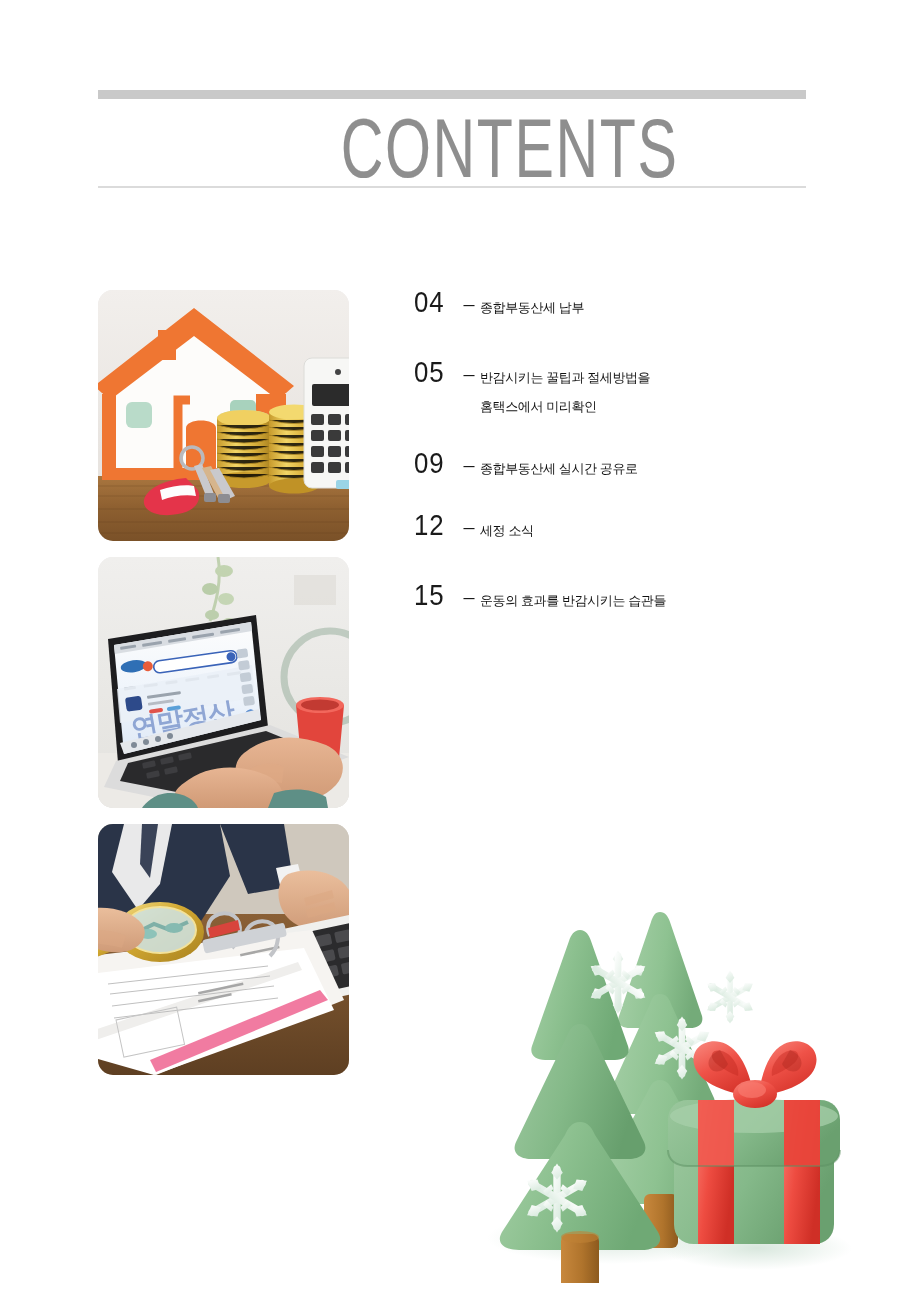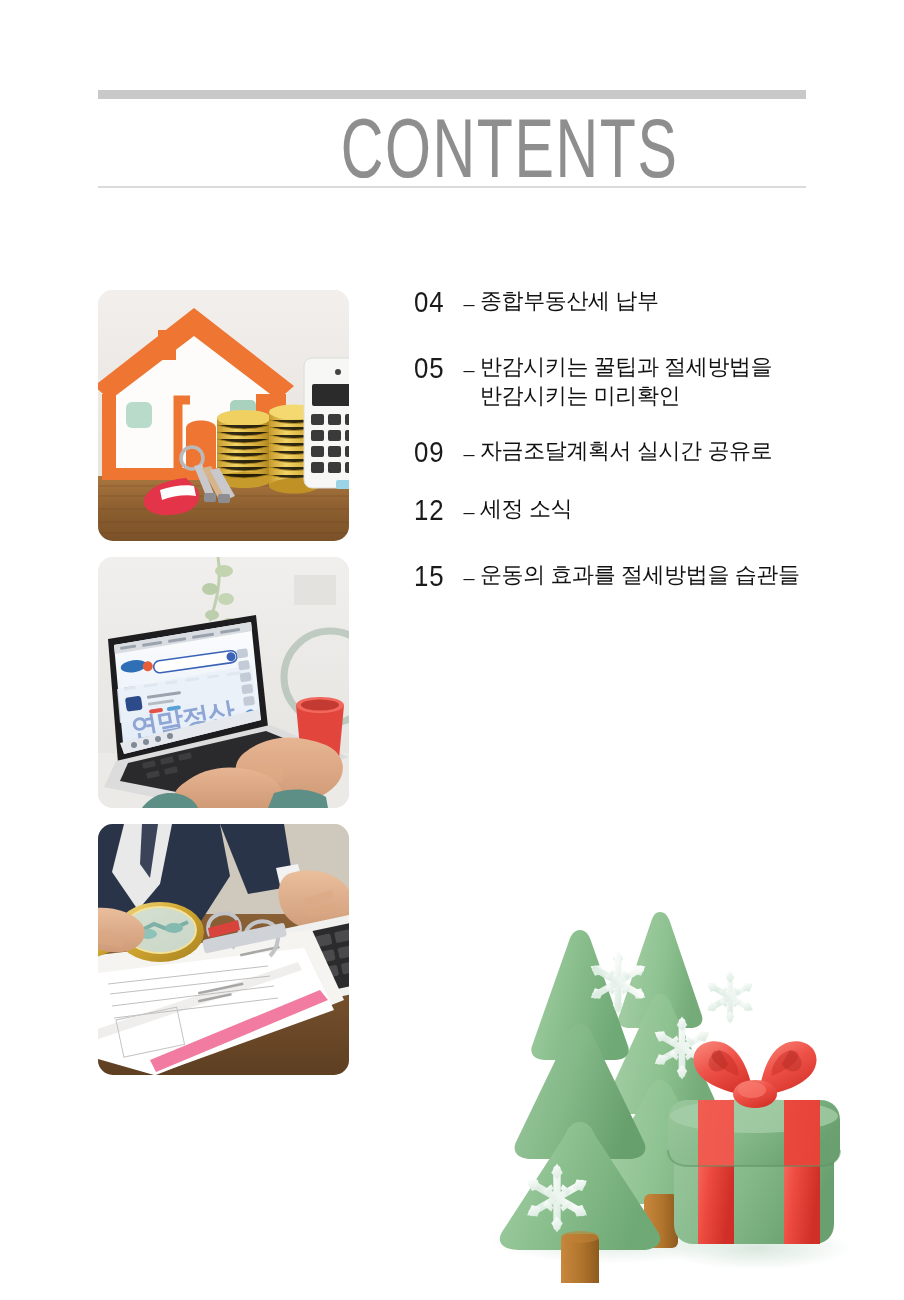--- a/index.html
+++ b/index.html
@@ -93,25 +93,26 @@
   }
   .toc-dash {
     flex: 0 0 22px;
     font-size: 19px;
     color: #1a1a1a;
     line-height: 1;
     padding-bottom: 6px;
     text-align: center;
   }
   .toc-text {
-    font-size: 22px;
+    font-size: 13px;
     line-height: 29px;
     color: #121212;
     letter-spacing: -0.4px;
     font-weight: 400;
+    margin-top: 7px;
   }
   .toc-text .ln { display: block; }
 
   
   #xmas-illustration {
     position: absolute;
     left: 462px;
     top: 898px;
     width: 400px;
     height: 385px;
@@ -475,45 +476,45 @@
     <span class="toc-text">
       <span class="ln">종합부동산세 납부</span>
     </span>
   </div>
 
   <div class="toc-entry">
     <span class="toc-num">05</span>
     <span class="toc-dash">_</span>
     <span class="toc-text">
       <span class="ln">반감시키는 꿀팁과 절세방법을</span>
-      <span class="ln">반감시키는 미리확인</span>
+      <span class="ln">홈택스에서 미리확인</span>
     </span>
   </div>
 
   <div class="toc-entry">
     <span class="toc-num">09</span>
     <span class="toc-dash">_</span>
     <span class="toc-text">
-      <span class="ln">자금조달계획서 실시간 공유로</span>
+      <span class="ln">종합부동산세 실시간 공유로</span>
     </span>
   </div>
 
   <div class="toc-entry single">
     <span class="toc-num">12</span>
     <span class="toc-dash">_</span>
     <span class="toc-text">
       <span class="ln">세정 소식</span>
     </span>
   </div>
 
   <div class="toc-entry single">
     <span class="toc-num">15</span>
     <span class="toc-dash">_</span>
     <span class="toc-text">
-      <span class="ln">운동의 효과를 절세방법을 습관들</span>
+      <span class="ln">운동의 효과를 반감시키는 습관들</span>
     </span>
   </div>
 
 </div>
 
 <div id="xmas-illustration">
   <svg viewBox="0 0 400 385">
     <defs>
       <linearGradient id="tg1" x1="0" y1="0" x2="1" y2="0.3">
         <stop offset="0%" stop-color="#a6d0a7"></stop>

